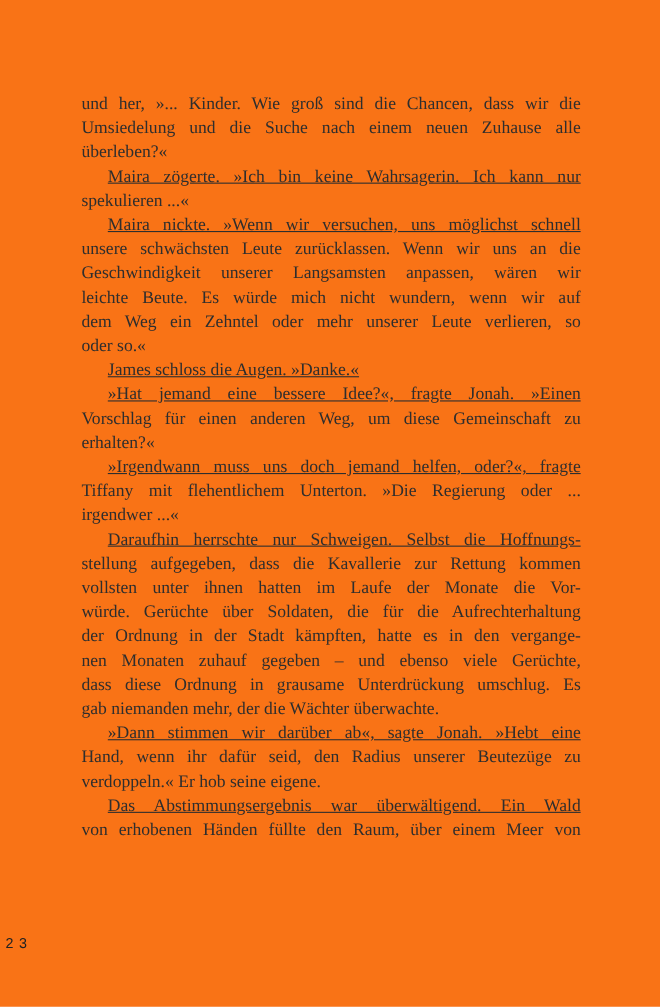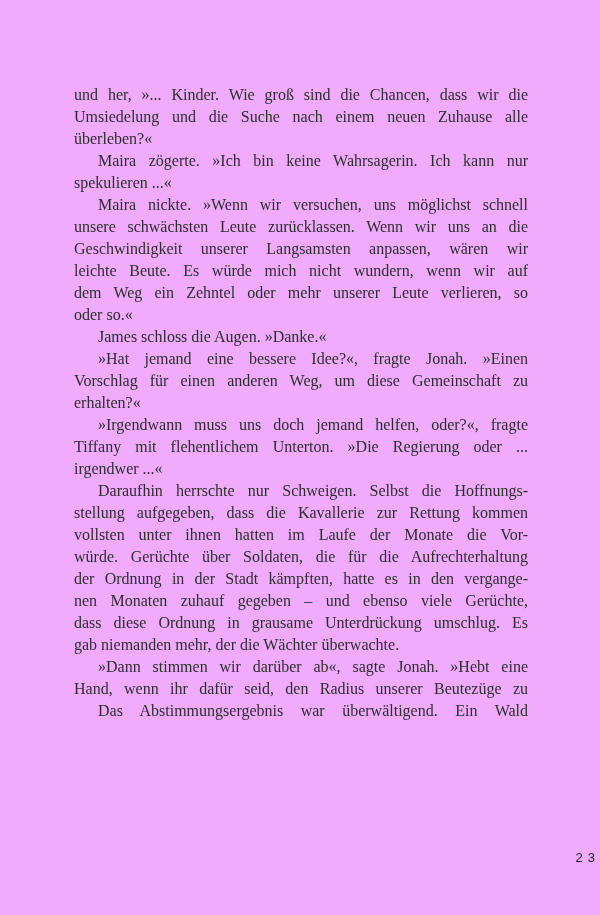--- a/index.html
+++ b/index.html
@@ -34,38 +34,39 @@
     overflow: hidden;
     text-align: justify;
     text-align-last: justify;
   }
   .line.nojust {
     text-align: left;
     text-align-last: left;
   }
   .line.indent {
     text-indent: 24px;
+    text-decoration: underline;
   }
   .folio {
     position: absolute;
     left: 0;
     right: 0;
     top: 850px;
-    text-align: right;
+    text-align: left;
     font-family: "Liberation Sans", "DejaVu Sans", sans-serif;
     font-size: 13px;
     letter-spacing: 5px;
     text-indent: 5px;
     color: #222222;
   }
 </style>
 </head>
 <body>
 
-<div class="book-page" style="background: #f0abfc;">
+<div class="book-page" style="background: #f97316;">
   <div class="text-block" style="color: rgb(46, 46, 46);">
       <div class="line">und her, »... Kinder. Wie groß sind die Chancen, dass wir die</div>
       <div class="line">Umsiedelung und die Suche nach einem neuen Zuhause alle</div>
       <div class="line nojust">überleben?«</div>
       <div class="line indent">Maira zögerte. »Ich bin keine Wahrsagerin. Ich kann nur</div>
       <div class="line nojust">spekulieren ...«</div>
       <div class="line indent">Maira nickte. »Wenn wir versuchen, uns möglichst schnell</div>
       <div class="line">unsere schwächsten Leute zurücklassen. Wenn wir uns an die</div>
       <div class="line">Geschwindigkeit unserer Langsamsten anpassen, wären wir</div>
       <div class="line">leichte Beute. Es würde mich nicht wundern, wenn wir auf</div>
@@ -81,16 +82,18 @@
       <div class="line indent">Daraufhin herrschte nur Schweigen. Selbst die Hoffnungs-</div>
       <div class="line">stellung aufgegeben, dass die Kavallerie zur Rettung kommen</div>
       <div class="line">vollsten unter ihnen hatten im Laufe der Monate die Vor-</div>
       <div class="line">würde. Gerüchte über Soldaten, die für die Aufrechterhaltung</div>
       <div class="line">der Ordnung in der Stadt kämpften, hatte es in den vergange-</div>
       <div class="line">nen Monaten zuhauf gegeben – und ebenso viele Gerüchte,</div>
       <div class="line">dass diese Ordnung in grausame Unterdrückung umschlug. Es</div>
       <div class="line nojust">gab niemanden mehr, der die Wächter überwachte.</div>
       <div class="line indent">»Dann stimmen wir darüber ab«, sagte Jonah. »Hebt eine</div>
       <div class="line">Hand, wenn ihr dafür seid, den Radius unserer Beutezüge zu</div>
+      <div class="line nojust">verdoppeln.« Er hob seine eigene.</div>
       <div class="line indent">Das Abstimmungsergebnis war überwältigend. Ein Wald</div>
+      <div class="line">von erhobenen Händen füllte den Raum, über einem Meer von</div>
     </div>
   <div class="folio">23</div>
 </div>
 
 </body></html>

